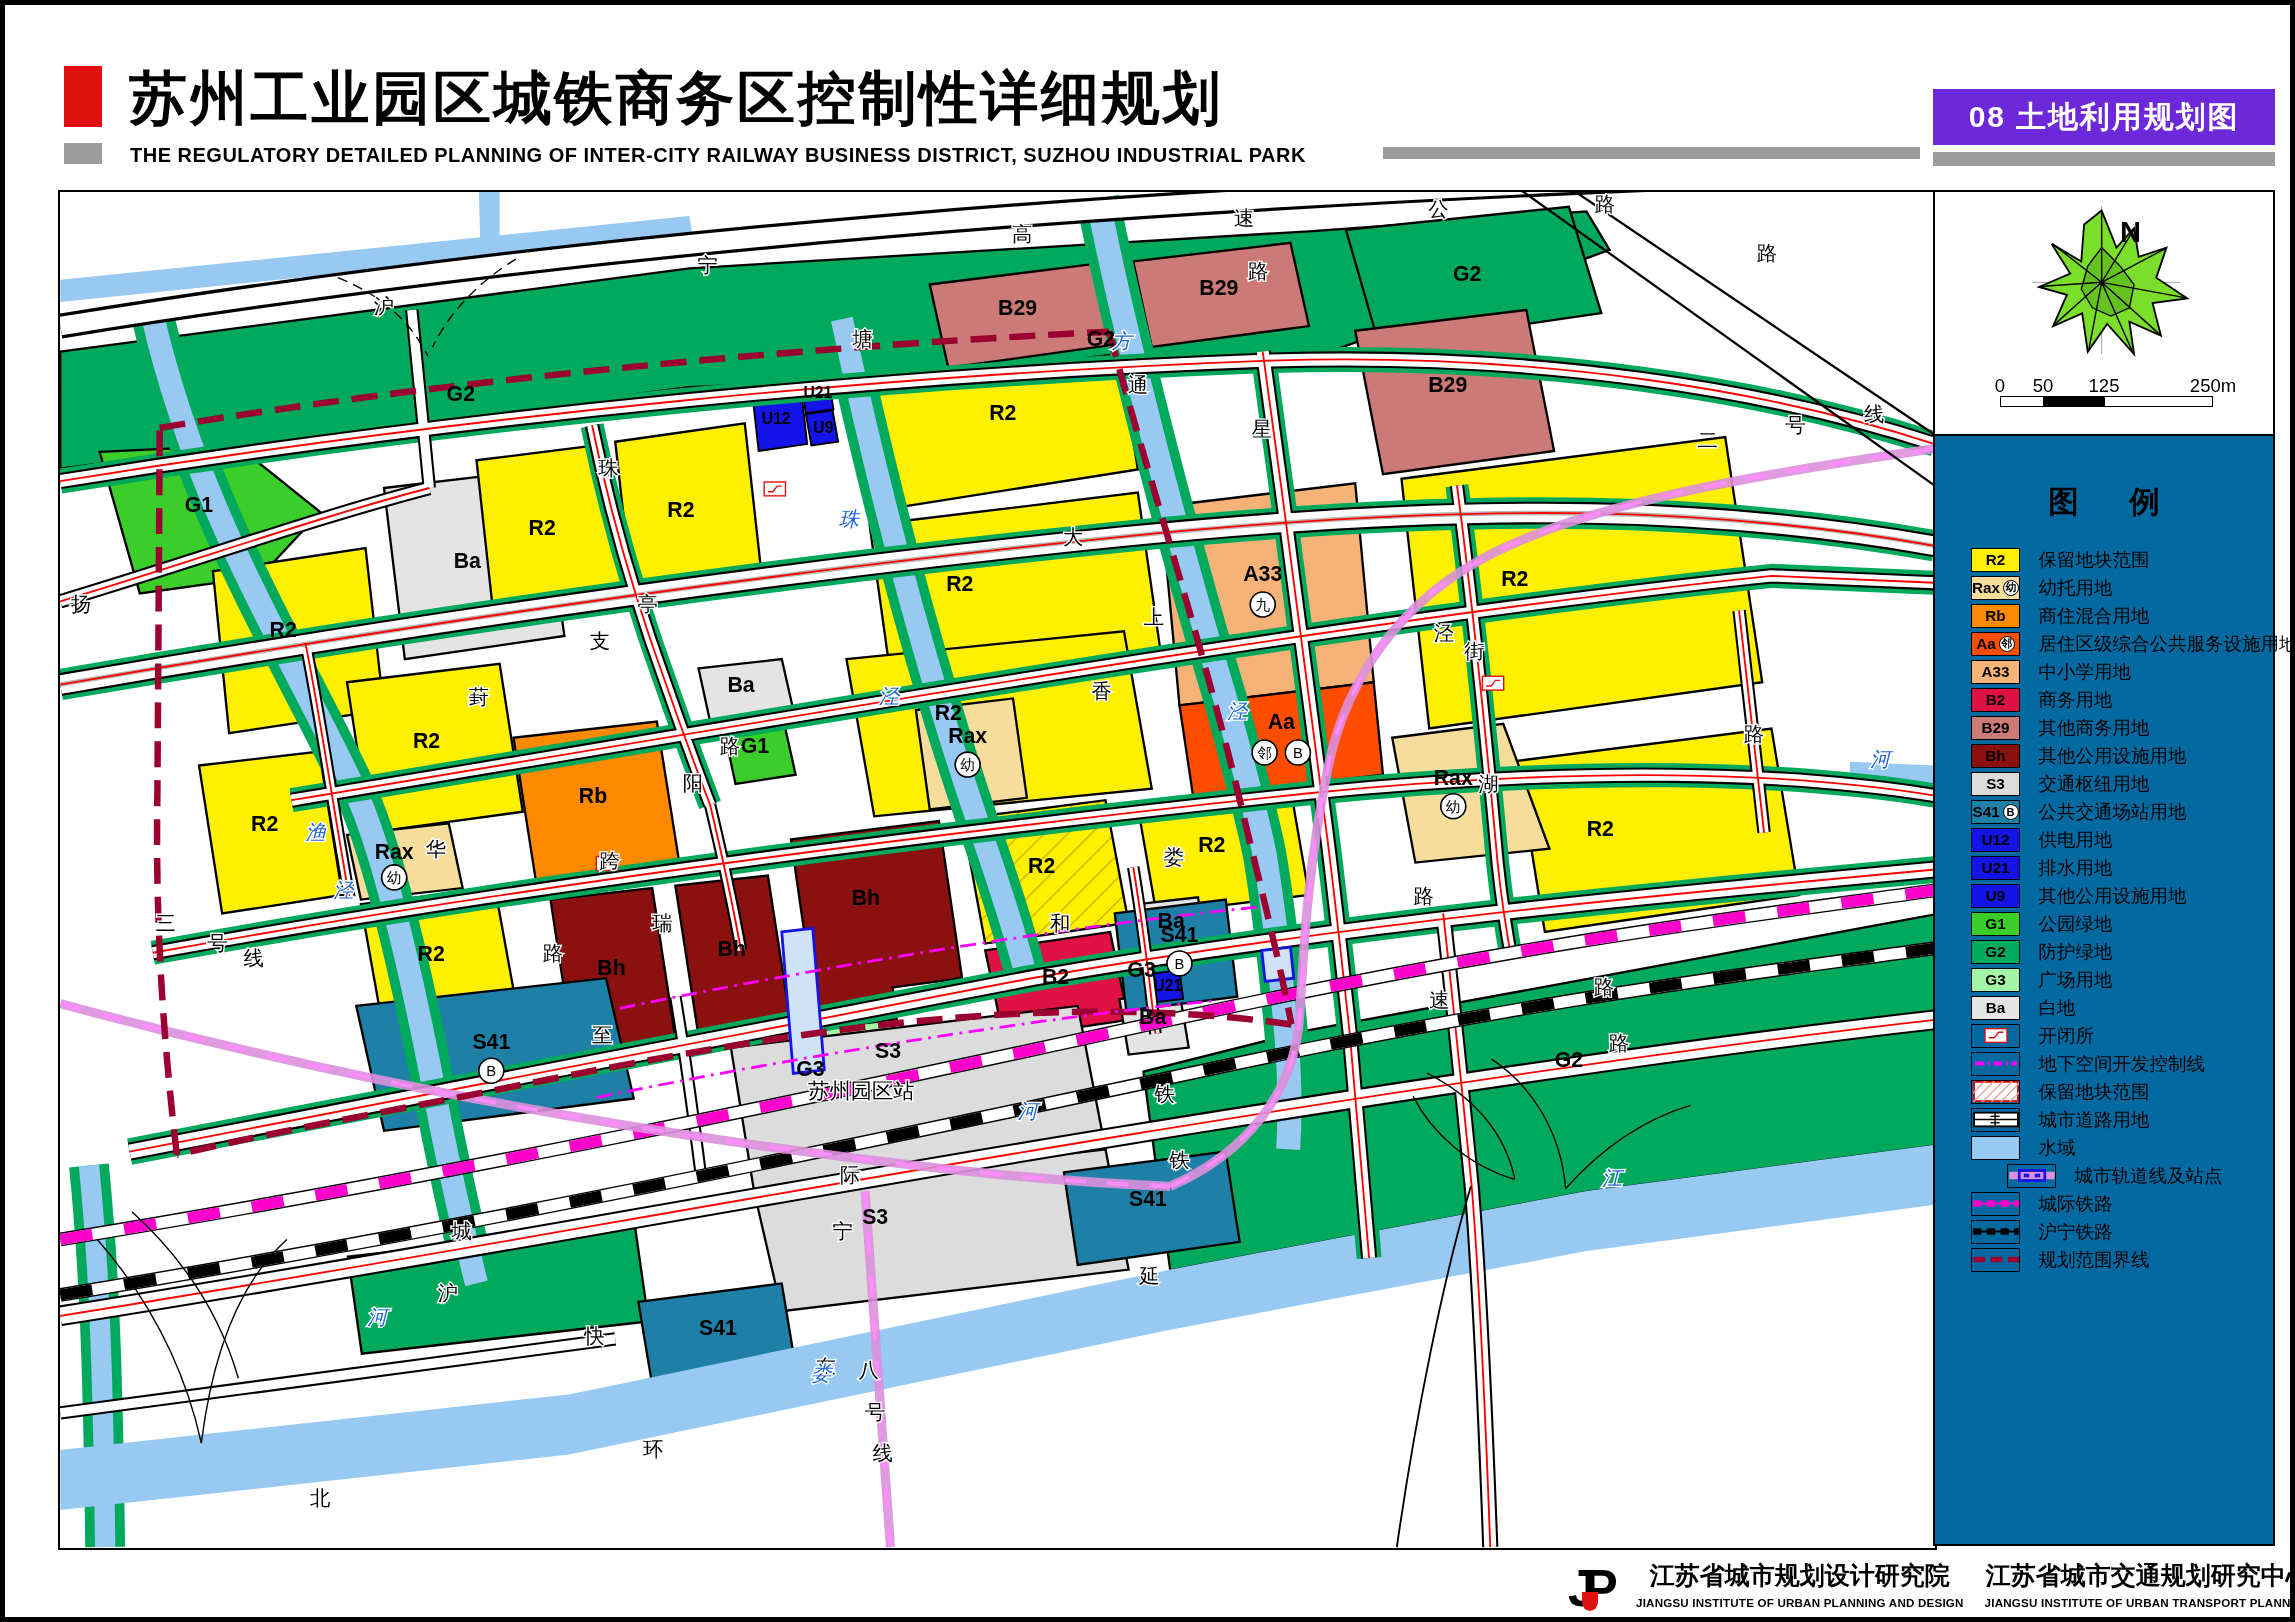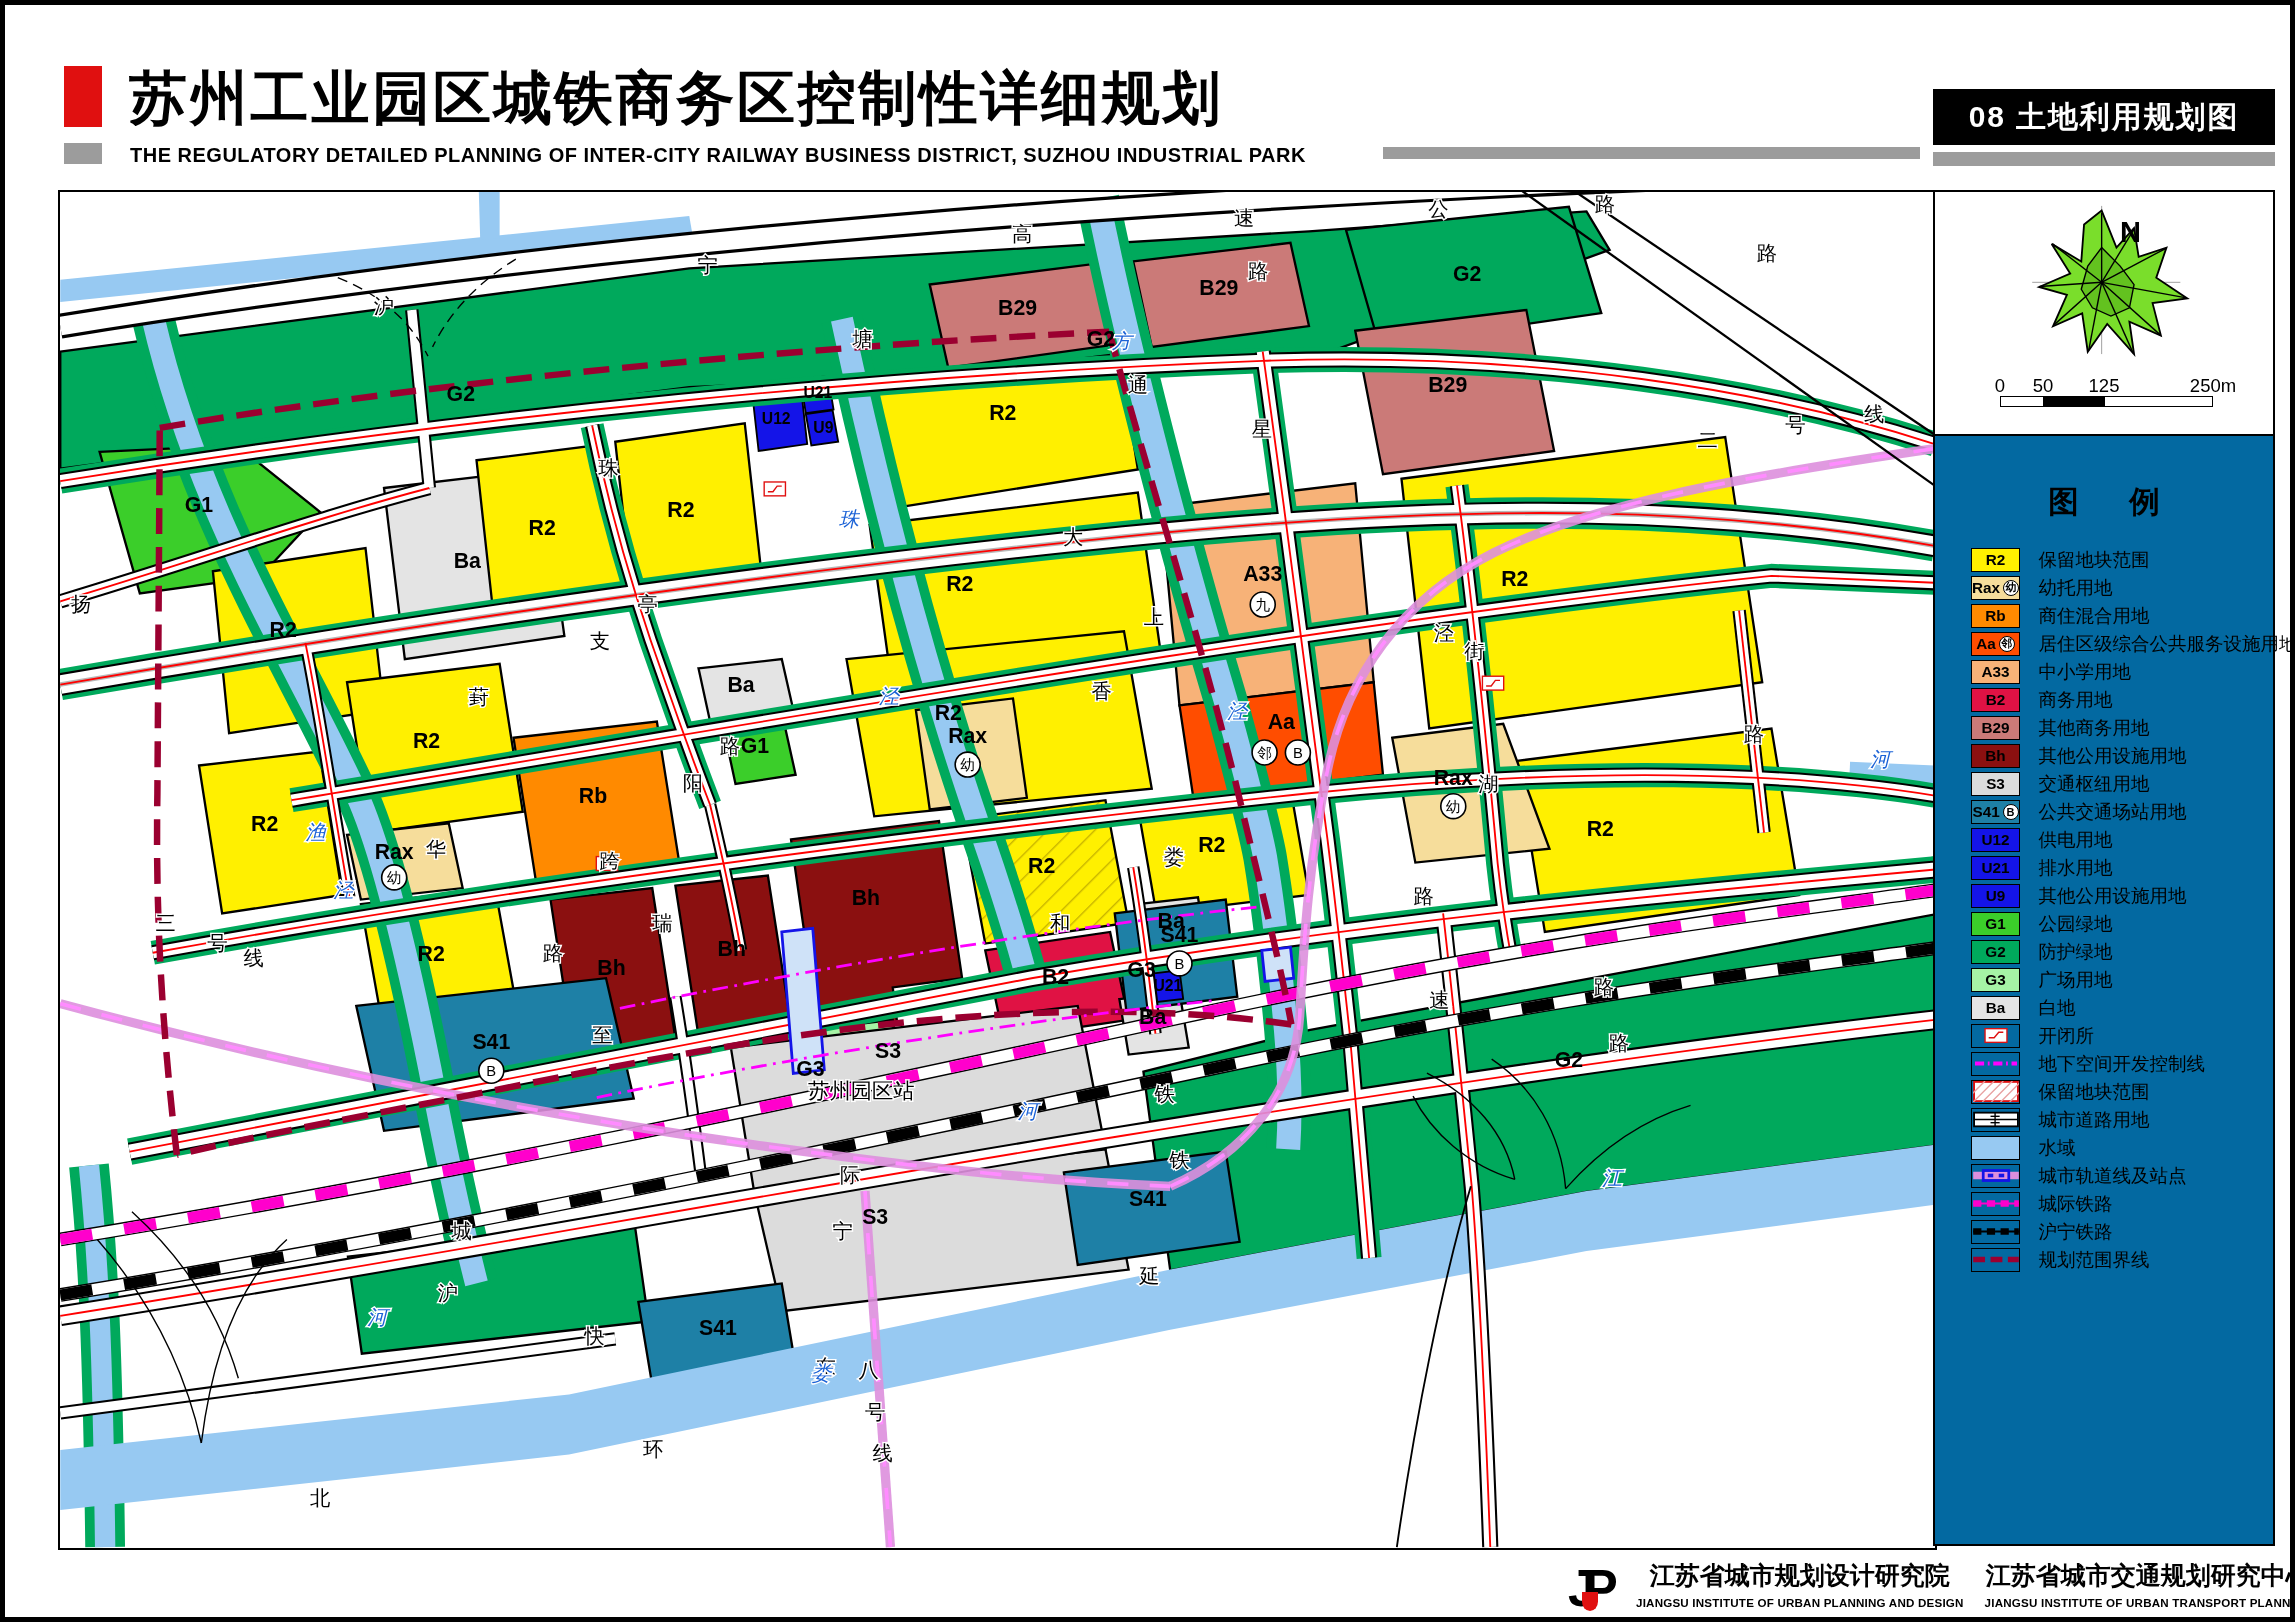--- a/index.html
+++ b/index.html
@@ -4,21 +4,21 @@
 <style>
   html,body{margin:0;padding:0;width:2295px;height:1623px;background:#fff;
     font-family:"Liberation Sans","DejaVu Sans",sans-serif;}
   .sheet{position:absolute;inset:0;border:5.6px solid #000;box-sizing:border-box;background:#fff;}
   
   .red-chip{position:absolute;left:59px;top:61px;width:38px;height:61px;background:#E01010;}
   .title-zh{position:absolute;left:124px;top:55px;font-size:58px;font-weight:bold;color:#000;letter-spacing:2.8px;white-space:nowrap;}
   .gray-chip{position:absolute;left:59px;top:138px;width:38px;height:21px;background:#9c9c9c;}
   .title-en{position:absolute;left:125px;top:139px;font-size:20px;font-weight:bold;letter-spacing:0.5px;white-space:nowrap;}
   .gray-bar{position:absolute;left:1378px;top:142px;width:537px;height:12px;background:#9c9c9c;}
-  .sheet-no{position:absolute;left:1928px;top:84px;width:342px;height:56px;background:#000000;color:#fff;
+  .sheet-no{position:absolute;left:1928px;top:84px;width:342px;height:56px;background:#6d28d9;color:#fff;
     font-size:30px;font-weight:bold;display:flex;align-items:center;justify-content:center;letter-spacing:1.9px;}
   .sheet-no-bar{position:absolute;left:1928px;top:147px;width:342px;height:14px;background:#9c9c9c;}
   
   .map-frame{position:absolute;left:53px;top:185px;width:1875px;height:1356px;border:2.8px solid #000;box-sizing:content-box;background:#fff;overflow:hidden;}
   .north-box{position:absolute;left:1928px;top:185px;width:342px;height:246px;border:2.8px solid #000;box-sizing:border-box;background:#fff;}
   .legend-box{position:absolute;left:1928px;top:431px;width:342px;height:1110px;border:2.8px solid #000;border-top:none;box-sizing:border-box;background:#0369a1;}
   .legend-title{text-align:center;margin-top:46px;font-size:30.5px;font-weight:bold;letter-spacing:21px;text-indent:21px;}
   .legend-list{position:absolute;left:0;top:111px;width:100%;}
   .lg-row{position:absolute;left:36px;height:25px;display:flex;align-items:center;}
   .lg-sw{width:49px;height:24px;border:1.4px solid #000;box-sizing:border-box;position:relative;
@@ -527,21 +527,21 @@
               <line x1="38" y1="16" x2="58" y2="16" stroke="#000" stroke-width="3"></line>
               <line x1="38" y1="30" x2="58" y2="30" stroke="#000" stroke-width="3"></line>
             </svg>
           </div>
           <div class="lg-label">城市道路用地</div>
         </div>
         <div class="lg-row" style="top: 588px;">
           <div class="lg-sw" style="background: rgb(151, 201, 242);"></div>
           <div class="lg-label">水域</div>
         </div>
-        <div class="lg-row" style="top: 616px;">
+        <div class="lg-row" style="top: 616px; margin-left: 36px;">
           <div class="lg-sw" style="border-color: rgb(0, 0, 0);">
             <svg width="46" height="21" viewBox="0 0 100 46">
               <line x1="0" y1="23" x2="100" y2="23" stroke="#DD8FDD" stroke-width="16"></line>
               <rect x="22" y="12" width="56" height="22" fill="none" stroke="#1414E8" stroke-width="6"></rect>
               <line x1="32" y1="23" x2="44" y2="23" stroke="#1414E8" stroke-width="8"></line>
               <line x1="56" y1="23" x2="68" y2="23" stroke="#1414E8" stroke-width="8"></line>
             </svg>
           </div>
           <div class="lg-label">城市轨道线及站点</div>
         </div>

